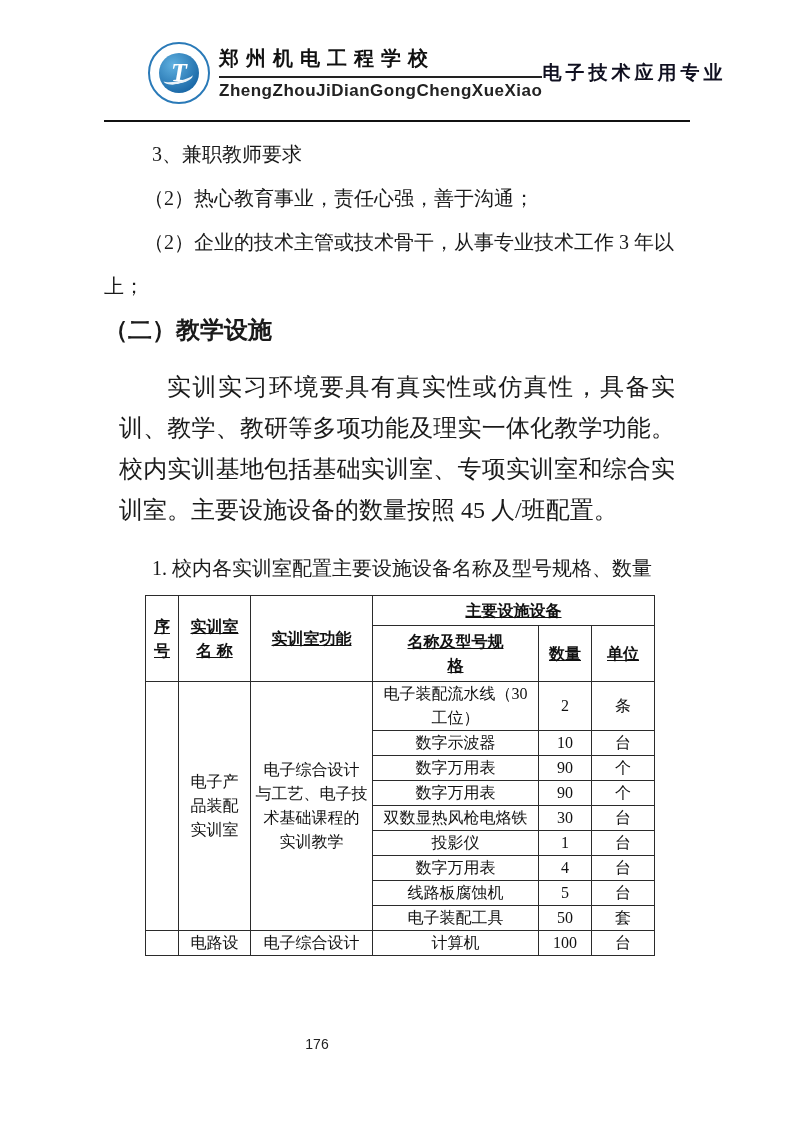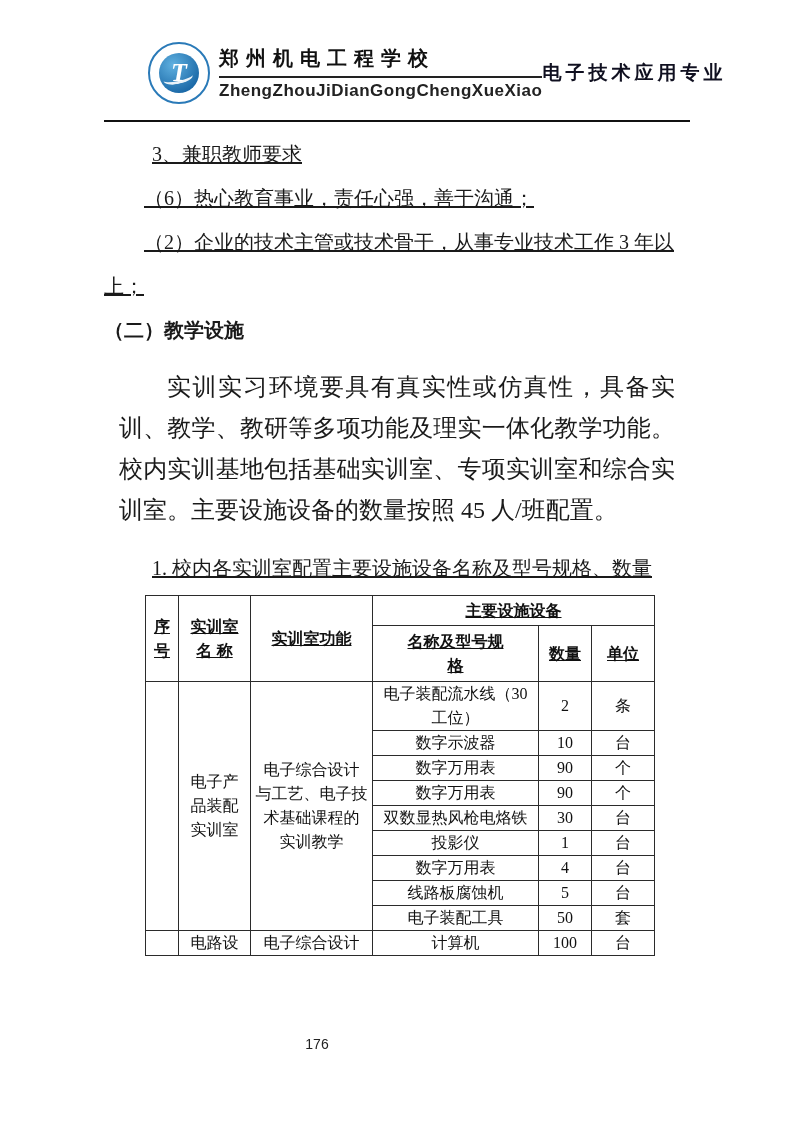--- a/index.html
+++ b/index.html
@@ -51,27 +51,27 @@
   }
   .doc-title {
     font-family: "Liberation Sans", "DejaVu Sans", sans-serif;
     font-weight: bold; font-size: 19px; letter-spacing: 4px;
     color: #101020; white-space: nowrap; margin-right: 2px;
   }
 
   
   .content { position: absolute; left: 104px; top: 132px; width: 586px; }
   .line {
-    font-size: 20px; line-height: 44px; margin: 0; color: #1a1a1a; text-decoration: underline;
+    font-size: 20px; line-height: 44px; margin: 0; color: #1a1a1a;
   }
   .indent2 { text-indent: 2em; }
   .indent25 { text-indent: 2.4em; }
   .heading {
     font-family: "Liberation Sans", "DejaVu Sans", sans-serif;
-    font-weight: bold; font-size: 20px; line-height: 44px; margin: 0;
+    font-weight: bold; font-size: 24px; line-height: 44px; margin: 0;
   }
   .bodypara {
     font-size: 24px; line-height: 41px; margin: 15px;
     text-align: justify; text-justify: inter-ideograph;
   }
 
   
   .table-wrap { margin: 5px 0 0 41px; }
   table.equip {
     border-collapse: collapse; table-layout: fixed; width: 509px;
@@ -111,21 +111,21 @@
       <div class="school-text">
         <div class="school-name">郑州机电工程学校</div>
         <div class="school-pinyin">ZhengZhouJiDianGongChengXueXiao</div>
       </div>
     </div>
     <div class="doc-title">电子技术应用专业</div>
   </div>
 
   <div class="content">
     <p class="line indent25">3、兼职教师要求</p>
-    <p class="line indent2">（6）热心教育事业，责任心强，善于沟通；</p>
+    <p class="line indent2">（2）热心教育事业，责任心强，善于沟通；</p>
     <p class="line indent2">（2）企业的技术主管或技术骨干，从事专业技术工作 3 年以上；</p>
     <p class="heading">（二）教学设施</p>
     <p class="bodypara indent2">实训实习环境要具有真实性或仿真性，具备实训、教学、教研等多项功能及理实一体化教学功能。校内实训基地包括基础实训室、专项实训室和综合实训室。主要设施设备的数量按照 45 人/班配置。</p>
     <p class="line indent25">1. 校内各实训室配置主要设施设备名称及型号规格、数量</p>
 
     <div class="table-wrap">
       <table class="equip">
         <colgroup>
           <col style="width:33px">
           <col style="width:72px">

